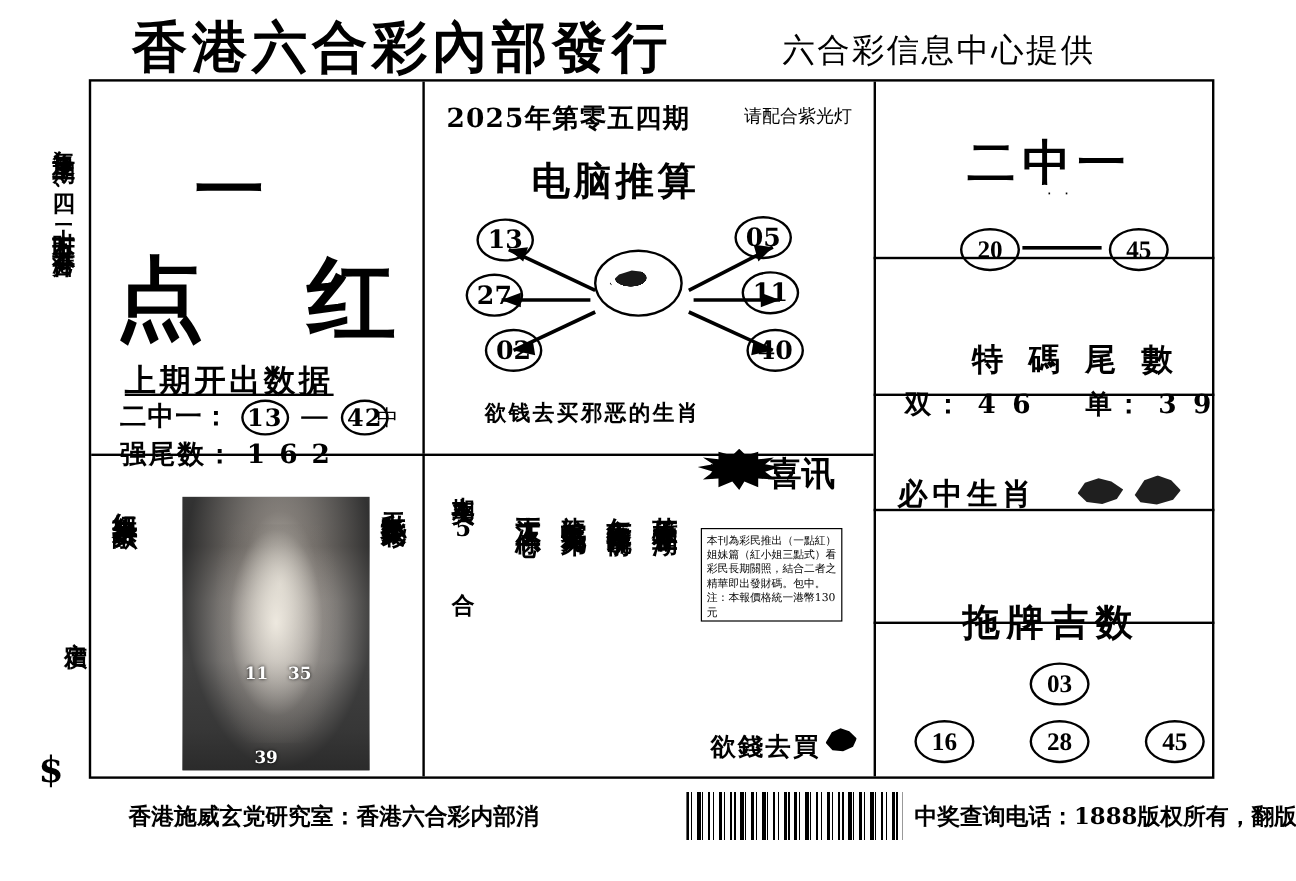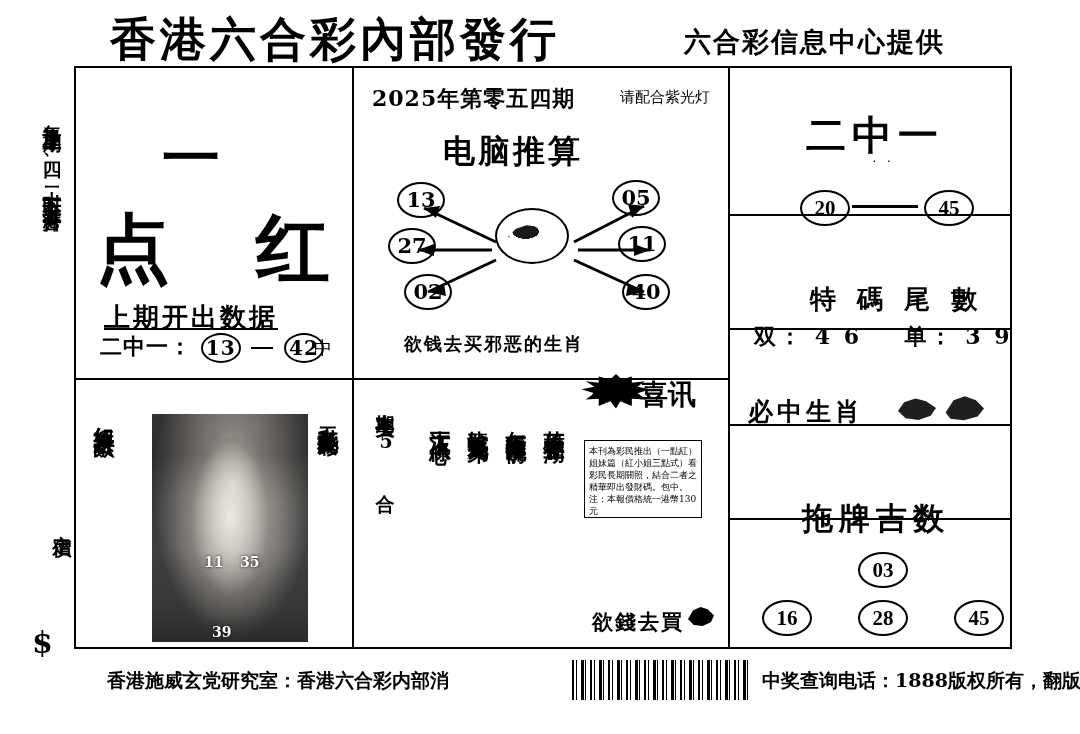--- a/index.html
+++ b/index.html
@@ -7,21 +7,21 @@
     width:1080px;height:734px;background:#ffffff;
     font-family:"Liberation Sans", sans-serif;color:#000;
     overflow:hidden;position:relative;
   }
   .page{position:relative;width:1080px;height:734px;padding-left:19px;}
 
   
   .masthead{position:absolute;left:110px;top:8px;width:570px;height:62px;
     font-family:"DejaVu Serif", serif;font-weight:bold;font-size:46px;
     letter-spacing:4px;white-space:nowrap;line-height:62px;}
-  .subhead{position:absolute;left:684px;top:24px;font-size:27px;font-weight:bold;
+  .subhead{position:absolute;left:652px;top:24px;font-size:27px;font-weight:normal;
     letter-spacing:2px;white-space:nowrap;font-family:"DejaVu Serif", serif;}
 
   
   .frame{position:absolute;left:74px;top:66px;width:938px;height:583px;
     border:2px solid #000;box-sizing:border-box;}
 
   
   .vline{position:absolute;top:0;width:2px;background:#000;}
 
   
@@ -178,20 +178,24 @@
   <div class="lastdata">上期开出数据</div>
 
   <div class="row2in1">
     <span>二中一：</span>
     <span class="ball">13</span>
     <span class="dash"></span>
     <span class="ball">42</span>
   </div>
   <div class="zhong">中</div>
 
+  <div class="qiangwei">
+    <span>强尾数：</span>
+    <span>1 6 2</span>
+  </div>
 
   <div class="hongjie">
     <div class="vpoem">红姐亲身贡献</div>
   </div>
   <div class="photo">
     <div class="shade1"></div>
       <div class="shade2"></div>
     <span class="pnum pn1">11</span>
     <span class="pnum pn2">35</span>
     <span class="pnum pn3">39</span>

